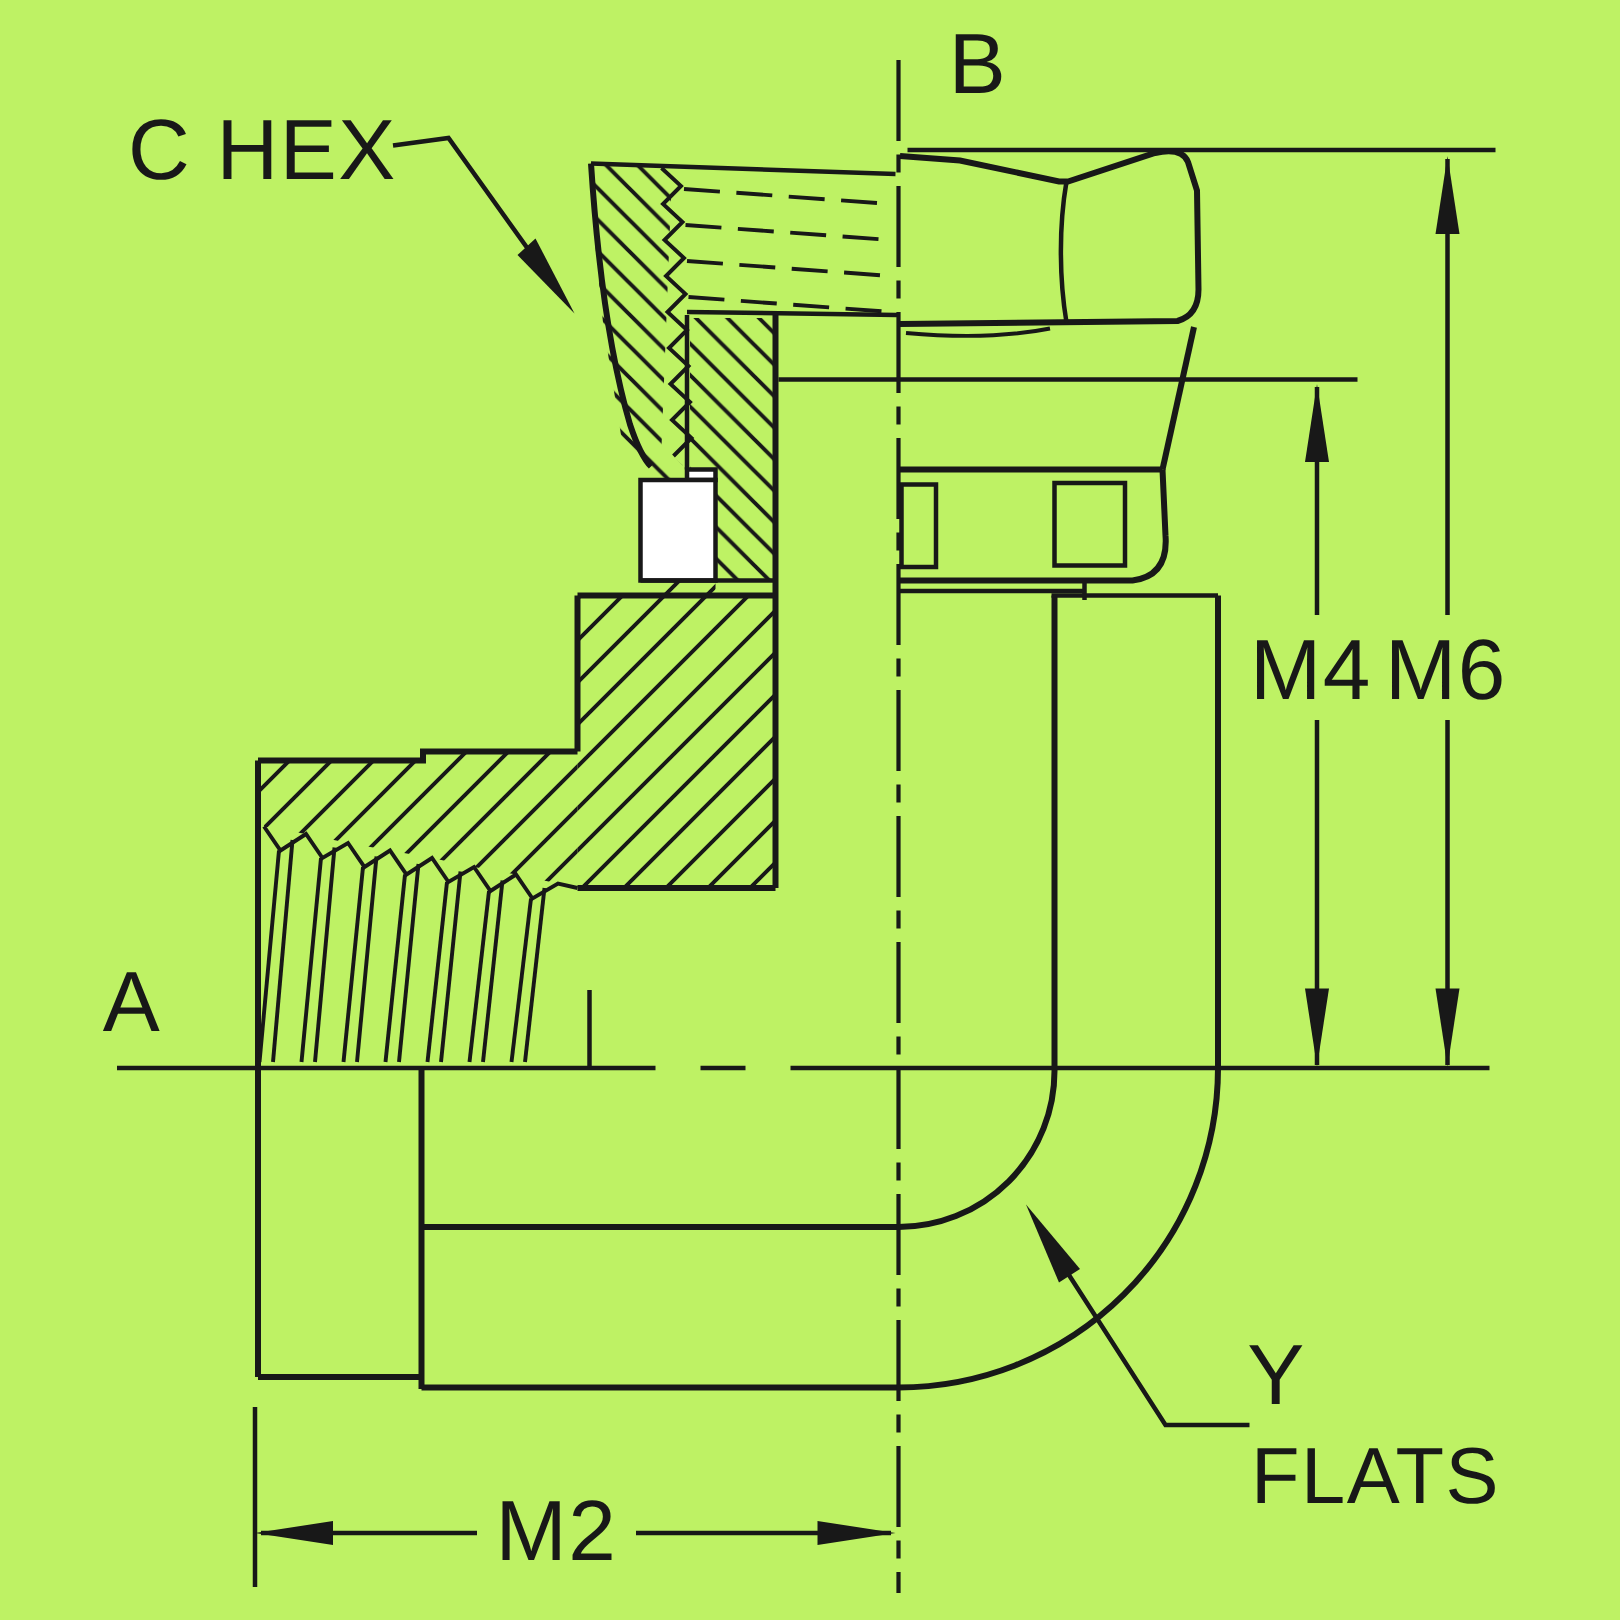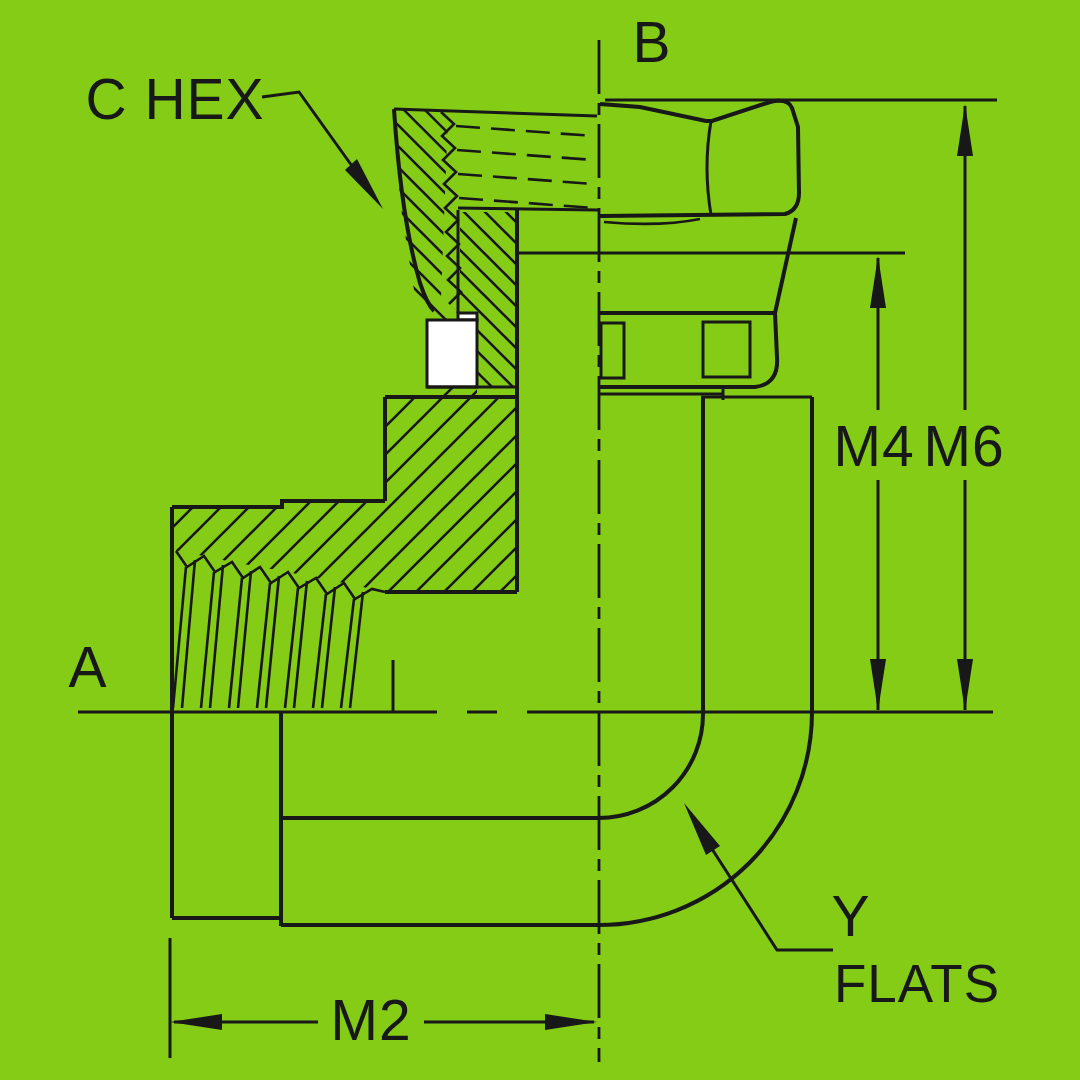--- a/index.html
+++ b/index.html
@@ -1,16 +1,16 @@
 <!DOCTYPE html>
 <html><head>
 <meta charset="utf-8">
 <style>
   html,body{margin:0;padding:0;background:#ffffff;}
-  .stage{width:1080px;height:1080px;background:#84cc16;position:relative;overflow:hidden;}
+  .stage{width:1080px;height:1080px;background:#bef264;position:relative;overflow:hidden;}
   svg{display:block;}
   .ln{stroke:#181818;fill:none;stroke-width:4;stroke-linecap:butt;stroke-linejoin:miter;}
   .ln3{stroke:#181818;fill:none;stroke-width:3;}
   .thin{stroke:#181818;fill:none;stroke-width:2.6;}
   .dash{stroke-dasharray:24 11;}
   .cline{stroke:#181818;fill:none;stroke-width:2.8;stroke-dasharray:54 9 12 9;}
   .fillb{fill:#181818;stroke:none;}
   .white{fill:#ffffff;}
   text{font-family:"Liberation Sans", sans-serif;fill:#181818;}
   .lbl{font-size:57px;letter-spacing:1px;}

